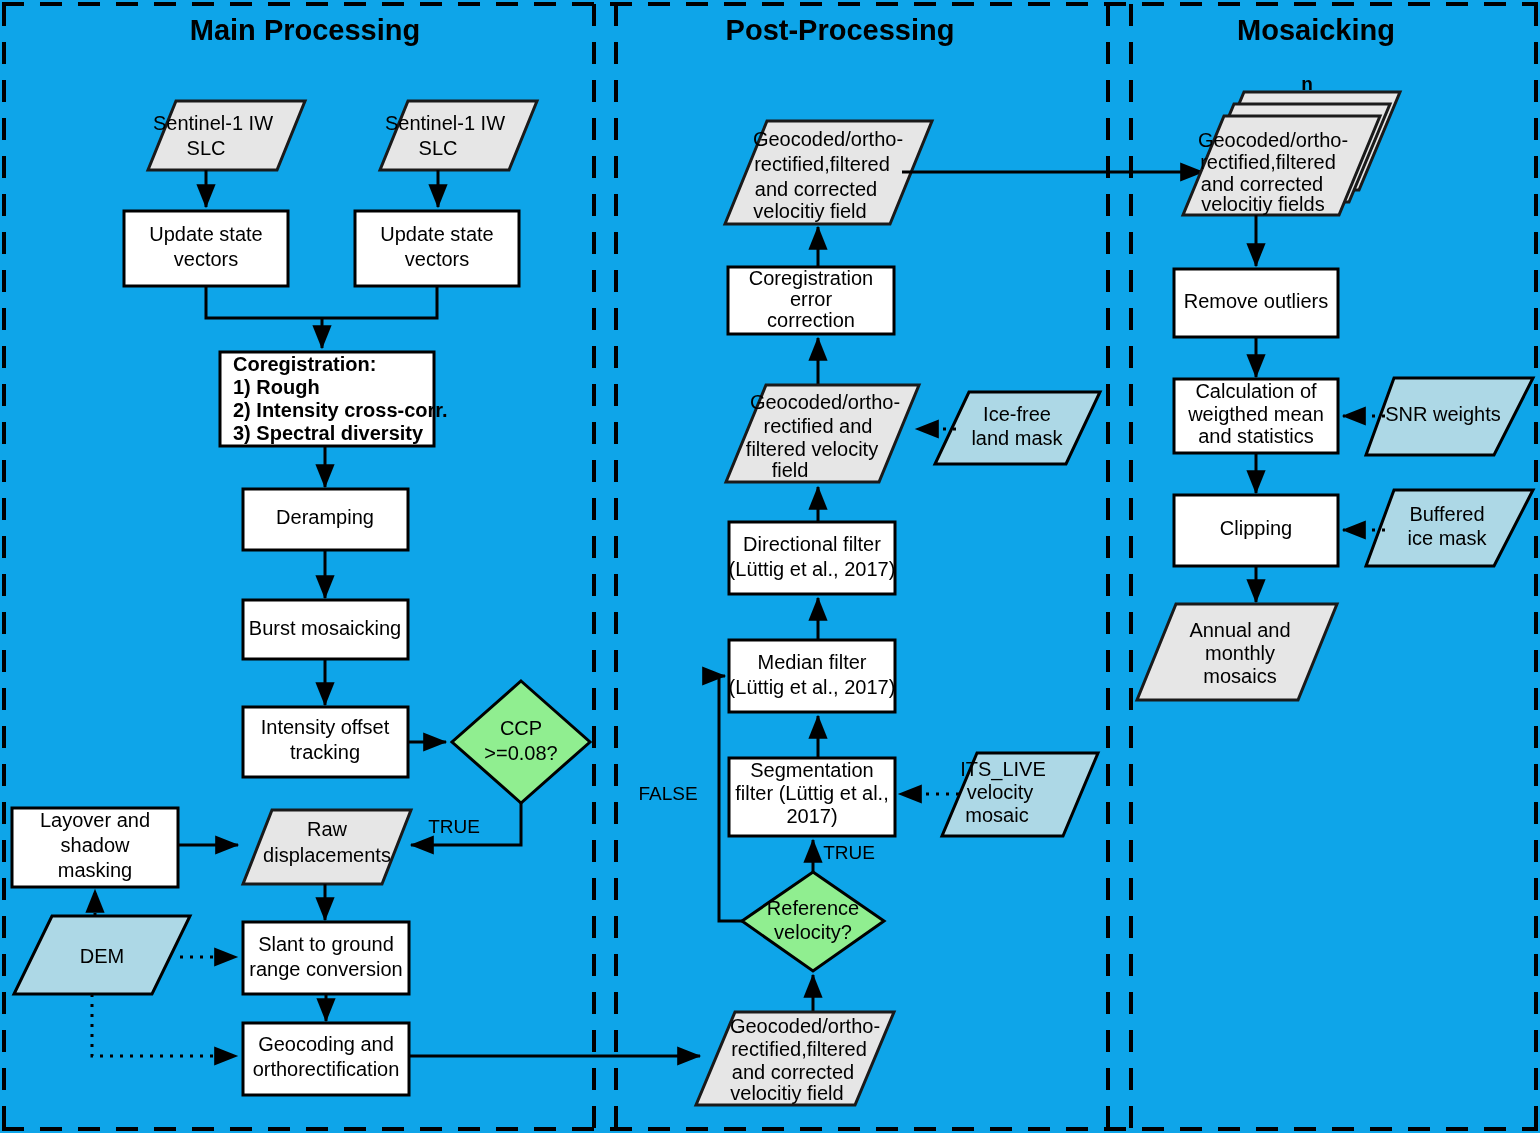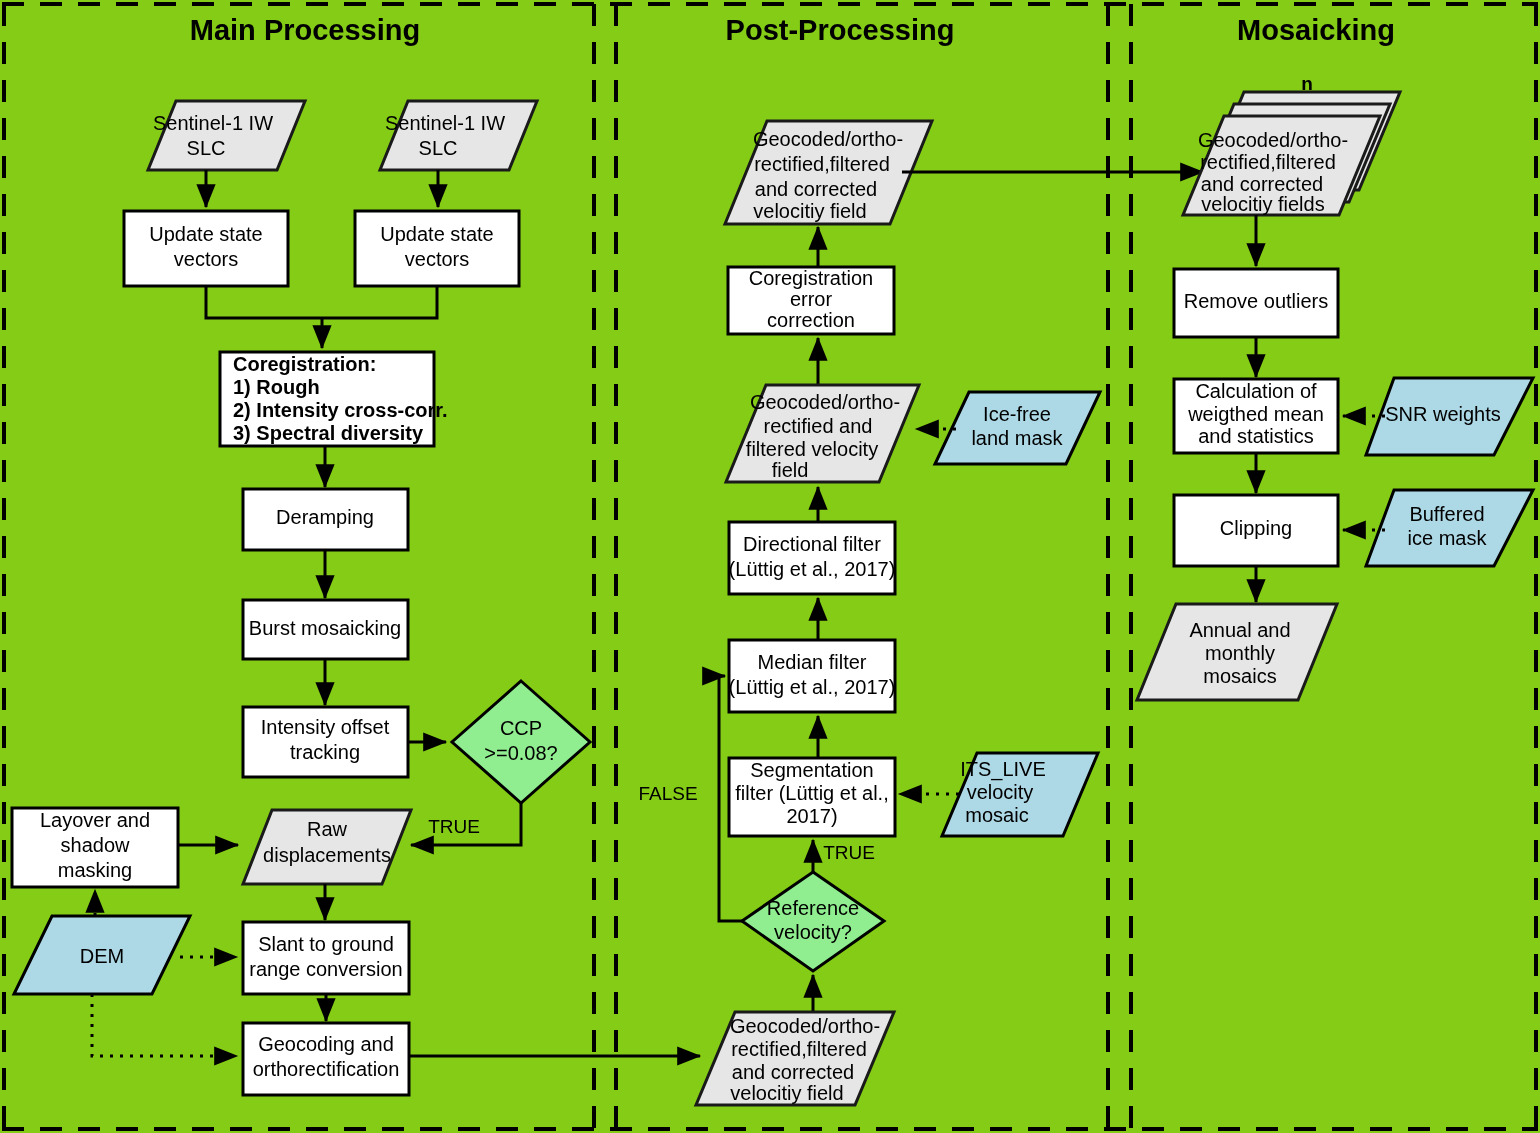--- a/index.html
+++ b/index.html
@@ -1,16 +1,16 @@
 <!DOCTYPE html>
 <html><head>
 <meta charset="utf-8">
 <style>
   html,body{margin:0;padding:0;background:#ffffff;}
-  #root{position:relative;width:1540px;height:1133px;background:#84cc16;
+  #root{position:relative;width:1540px;height:1133px;background:#0ea5e9;
         font-family:"Liberation Sans","DejaVu Sans",sans-serif;}
   svg{display:block;}
   .shp{fill:#ffffff;stroke:#000000;stroke-width:3;}
   .shp-gray{fill:#e6e6e6;stroke:#1a1a1a;stroke-width:3;}
   .shp-blue{fill:#add8e6;stroke:#000000;stroke-width:3;}
   .shp-green{fill:#90ee90;stroke:#000000;stroke-width:3;}
   .conn{stroke:#000000;stroke-width:3;fill:none;}
   .conn-dot{stroke:#000000;stroke-width:3;fill:none;stroke-dasharray:3 7;stroke-linecap:butt;}
   .divider{stroke:#000000;stroke-width:4;fill:none;stroke-dasharray:22 16;}
   text{font-family:"Liberation Sans","DejaVu Sans",sans-serif;fill:#000;}

